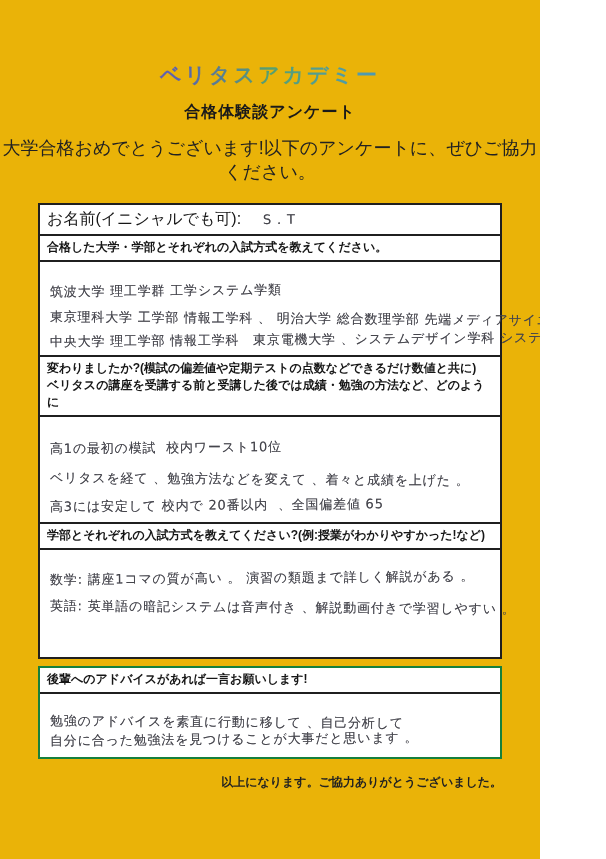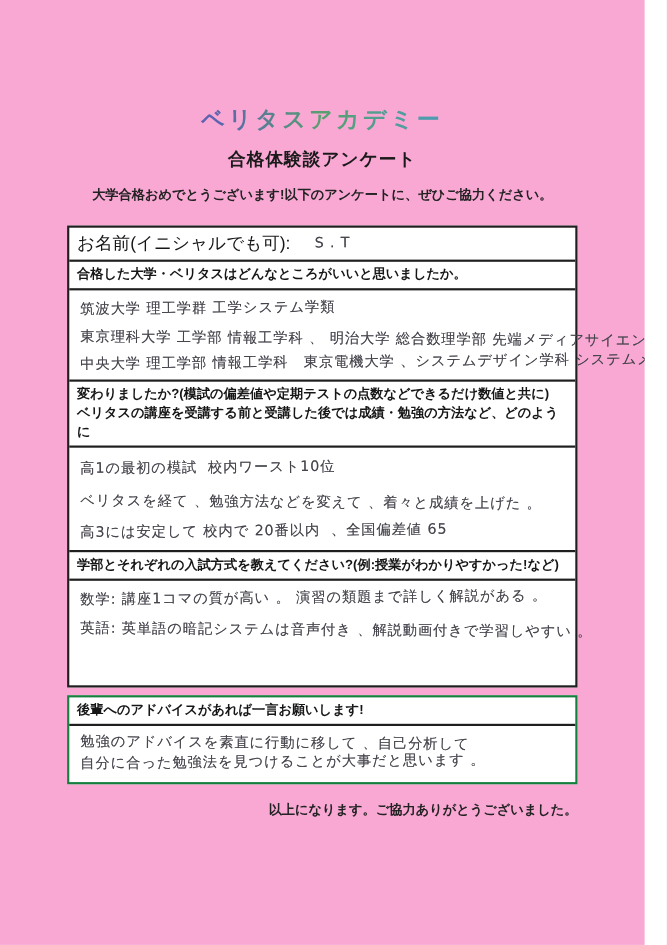--- a/index.html
+++ b/index.html
@@ -1,24 +1,24 @@
 <!DOCTYPE html>
 <html><head>
 <meta charset="utf-8">
 <style>
   html,body { margin:0; padding:0; background:#ffffff; }
   .page {
     position:relative;
-    width:586px; height:859px;
-    background:#f9a8d4;
+    width:540px; height:859px;
+    background:#eab308;
     font-family:"Liberation Sans","DejaVu Sans",sans-serif;
     color:#1c1c1c;
     overflow:hidden;
     box-sizing:border-box;
-    padding-top:94px;
+    padding-top:61px;
   }
   .col { width:464px; margin:0 auto; }
 
   .logo {
     text-align:center;
     font-size:21px;
     font-weight:bold;
     letter-spacing:3px;
     background-image:linear-gradient(90deg,#4c9b68,#7e58a6,#5a63b0,#57a06e,#4f9bb0,#3f8fae,#53a389);
     -webkit-background-clip:text;
@@ -29,22 +29,22 @@
     margin:13px 0 0 0;
     text-align:center;
     font-size:16px;
     font-weight:bold;
     letter-spacing:1px;
     color:#1a1a1a;
   }
   .intro {
     margin:13px 0 0 0;
     text-align:center;
-    font-size:12px;
-    font-weight:bold;
+    font-size:18px;
+    font-weight:normal;
     color:#222;
   }
 
   .form-stack {
     margin-top:19px;
     border:2px solid #1f1f1f;
     background:#fff;
   }
   .form-stack > section + section { border-top:2px solid #1f1f1f; }
 
@@ -63,21 +63,21 @@
     align-items:center;
     padding:4px 7px;
   }
   .name-label { font-size:16px; font-weight:normal; color:#161616; }
   .name-value {
     margin-left:22px;
     font-size:16px;
     letter-spacing:4px;
   }
 
-  .answers { padding:5px 8px 4px 10px; overflow:visible; }
+  .answers { padding:5px 8px 4px 10px; overflow:visible;margin-top:12px; }
   .hand {
     font-family:"DejaVu Sans",sans-serif;
     color:#45454c;
     font-size:13px;
     letter-spacing:0.8px;
     white-space:pre;
     text-shadow:0 0 0.5px rgba(70,70,80,.55);
   }
   .tilt-a { transform:rotate(-0.5deg); transform-origin:left center; }
   .tilt-b { transform:rotate(0.4deg);  transform-origin:left center; }
@@ -118,21 +118,21 @@
 
   <div class="col">
     <div class="form-stack">
 
       <section class="name-row">
         <span class="name-label">お名前(イニシャルでも可):</span>
         <span class="hand name-value tilt-a" style="color: rgb(69, 69, 76); text-align: right;">S . T</span>
       </section>
 
       <section>
-        <div class="q-header">合格した大学・ベリタスはどんなところがいいと思いましたか。</div>
+        <div class="q-header">合格した大学・学部とそれぞれの入試方式を教えてください。</div>
         <div class="answers ans-universities">
           <div class="hand tilt-a" style="color: rgb(69, 69, 76);">筑波大学 理工学群 工学システム学類</div>
           <div class="hand tilt-b" style="color: rgb(69, 69, 76);">東京理科大学 工学部 情報工学科 、 明治大学 総合数理学部 先端メディアサイエンス学科</div>
           <div class="hand tilt-a" style="color: rgb(69, 69, 76);">中央大学 理工学部 情報工学科　東京電機大学 、システムデザイン学科 システムメディア学科</div>
         </div>
       </section>
 
 
       <section>
         <div class="q-header"><div>変わりましたか?(模試の偏差値や定期テストの点数などできるだけ数値と共に)</div><div>ベリタスの講座を受講する前と受講した後では成績・勉強の方法など、どのように</div></div>

